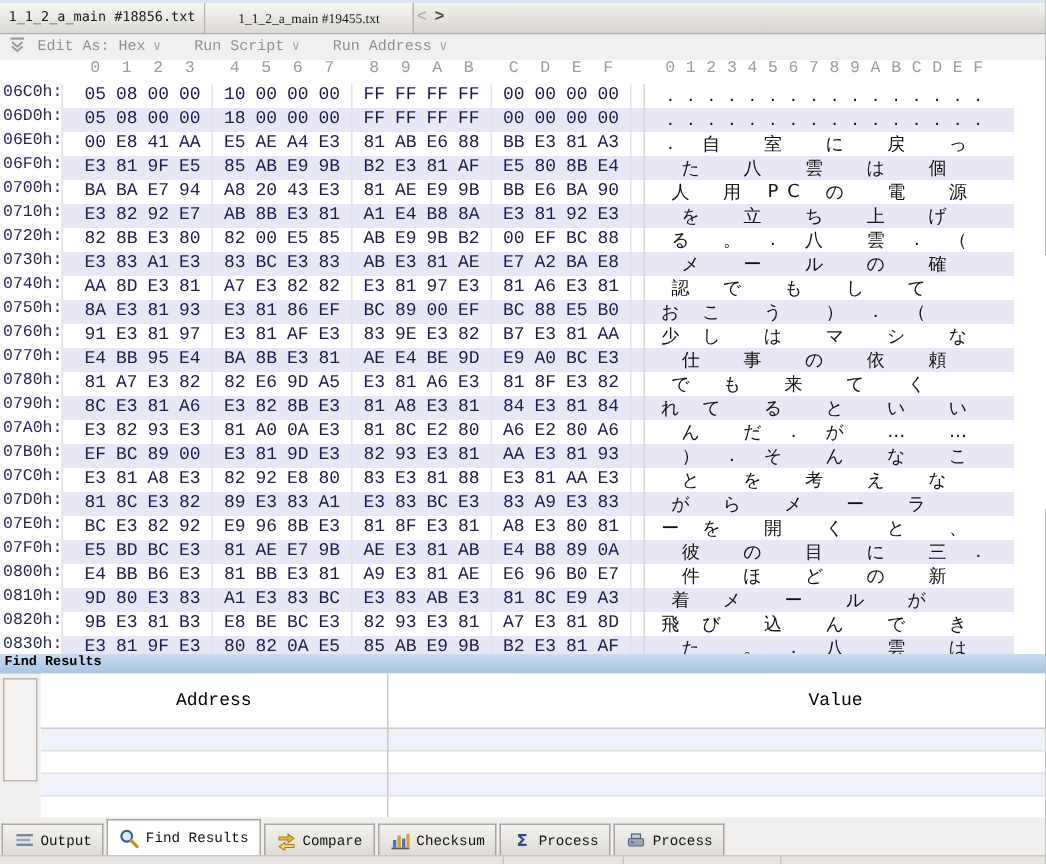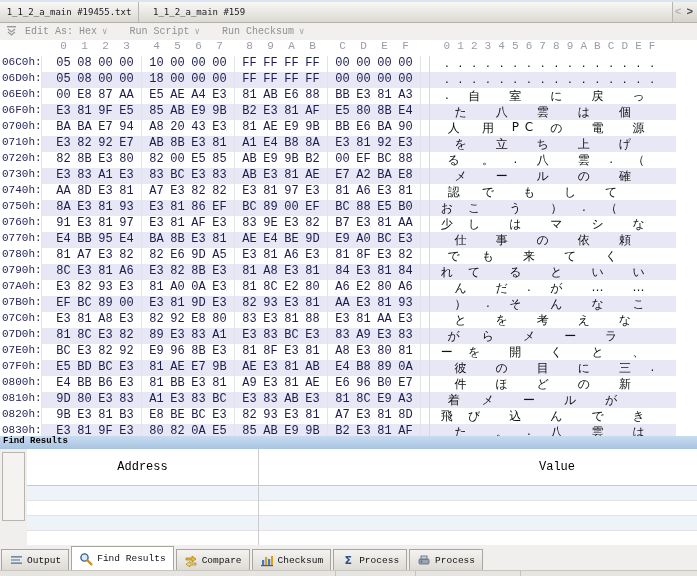--- a/index.html
+++ b/index.html
@@ -8,21 +8,21 @@
           font-family:"Liberation Sans",sans-serif;}
   
   .tabbar{position:absolute;left:0;top:0;width:697px;height:23px;
           background:linear-gradient(#f3f2f0,#d6d3cd);
           border-top:2px solid #d9e5f3;border-bottom:1px solid #b4b0aa;
           display:flex;align-items:stretch;}
   .ttab{display:flex;align-items:center;justify-content:center;
         font:9px "DejaVu Sans Mono",monospace;color:#1a1a1a;
         border-right:1px solid #b8b4ae;padding:0 5px;white-space:nowrap;overflow:hidden;
         background:linear-gradient(#f8f7f5,#dcd9d3);}
-  .ttab.t0{width:137px;}.ttab.t1{width:139px;}
+  .ttab.t0{width:137px;}.ttab.t1{width:139px;font-family:Liberation Serif, serif;}
   .ttab.active{width:141px;background:#fff;font-weight:bold;font-size:9.5px;
         border-left:1px solid #989288;border-right:1px solid #989288;}
   .ttab.t3{flex:1;justify-content:flex-start;padding-left:14px;}
   .tclose{margin-left:4px;font-weight:bold;}
   .tscroll{display:flex;align-items:center;gap:5px;padding:0 4px 0 2px;
         font:bold 11px "Liberation Mono",monospace;}
   .tscroll .sl{color:#b5b3af;}.tscroll .sr{color:#4a4a4a;}
   
   .toolbar{position:absolute;left:0;top:23px;width:697px;height:17px;background:#f1f0ee;
         display:flex;align-items:center;color:#909090;font:10px "Liberation Mono",monospace;}
@@ -79,25 +79,25 @@
   .statusstrip{position:absolute;left:0;top:570px;width:697px;height:6px;background:#e7e5e1;
         border-top:1px solid #c9c5bf;}
   .ssep{position:absolute;top:0;width:1px;height:6px;background:#c6c2bc;}
 </style>
 </head>
 <body>
 
 <div class="screen">
 
   <div class="tabbar" id="tabbar">
+      <div class="ttab t0">
+        <span>1_1_2_a_main #18856.txt</span>
+      </div>
       <div class="ttab t1">
         <span>1_1_2_a_main #19455.txt</span>
-      </div>
-      <div class="ttab t3">
-        <span>1_1_2_a_main #159</span>
       </div>
       <div class="tscroll">
         <span class="sl">&lt;</span>
         <span class="sr">&gt;</span>
       </div>
     </div>
 
   <div class="toolbar" id="toolbar">
     <span class="pin">
       <svg width="11" height="11" viewBox="0 0 11 11">
@@ -108,21 +108,21 @@
     </span>
   <div class="titem">
         <span>Edit As: Hex</span>
         <span class="chev">∨</span>
       </div>
       <div class="titem">
         <span>Run Script</span>
         <span class="chev">∨</span>
       </div>
       <div class="titem">
-        <span>Run Checksum</span>
+        <span>Run Address</span>
         <span class="chev">∨</span>
       </div>
     </div>
 
   <div class="hexpanel">
     <div class="hexhead" id="hexhead">
         <div class="hrow">
           <div class="addr"></div>
           <div class="bgroups">
             <div class="bgroup">
@@ -264,21 +264,21 @@
             <div class="cseg" style="width: 13.7px;">.</div>
             <div class="cseg" style="width: 13.7px;">.</div>
           </div>
         </div>
         <div class="hrow">
           <div class="addr">06E0h:</div>
           <div class="bgroups">
             <div class="bgroup">
               <div class="bcell">00</div>
               <div class="bcell">E8</div>
-              <div class="bcell">87</div>
+              <div class="bcell">41</div>
               <div class="bcell">AA</div>
             </div>
             <div class="bgroup">
               <div class="bcell">E5</div>
               <div class="bcell">AE</div>
               <div class="bcell">A4</div>
               <div class="bcell">E3</div>
             </div>
             <div class="bgroup">
               <div class="bcell">81</div>

